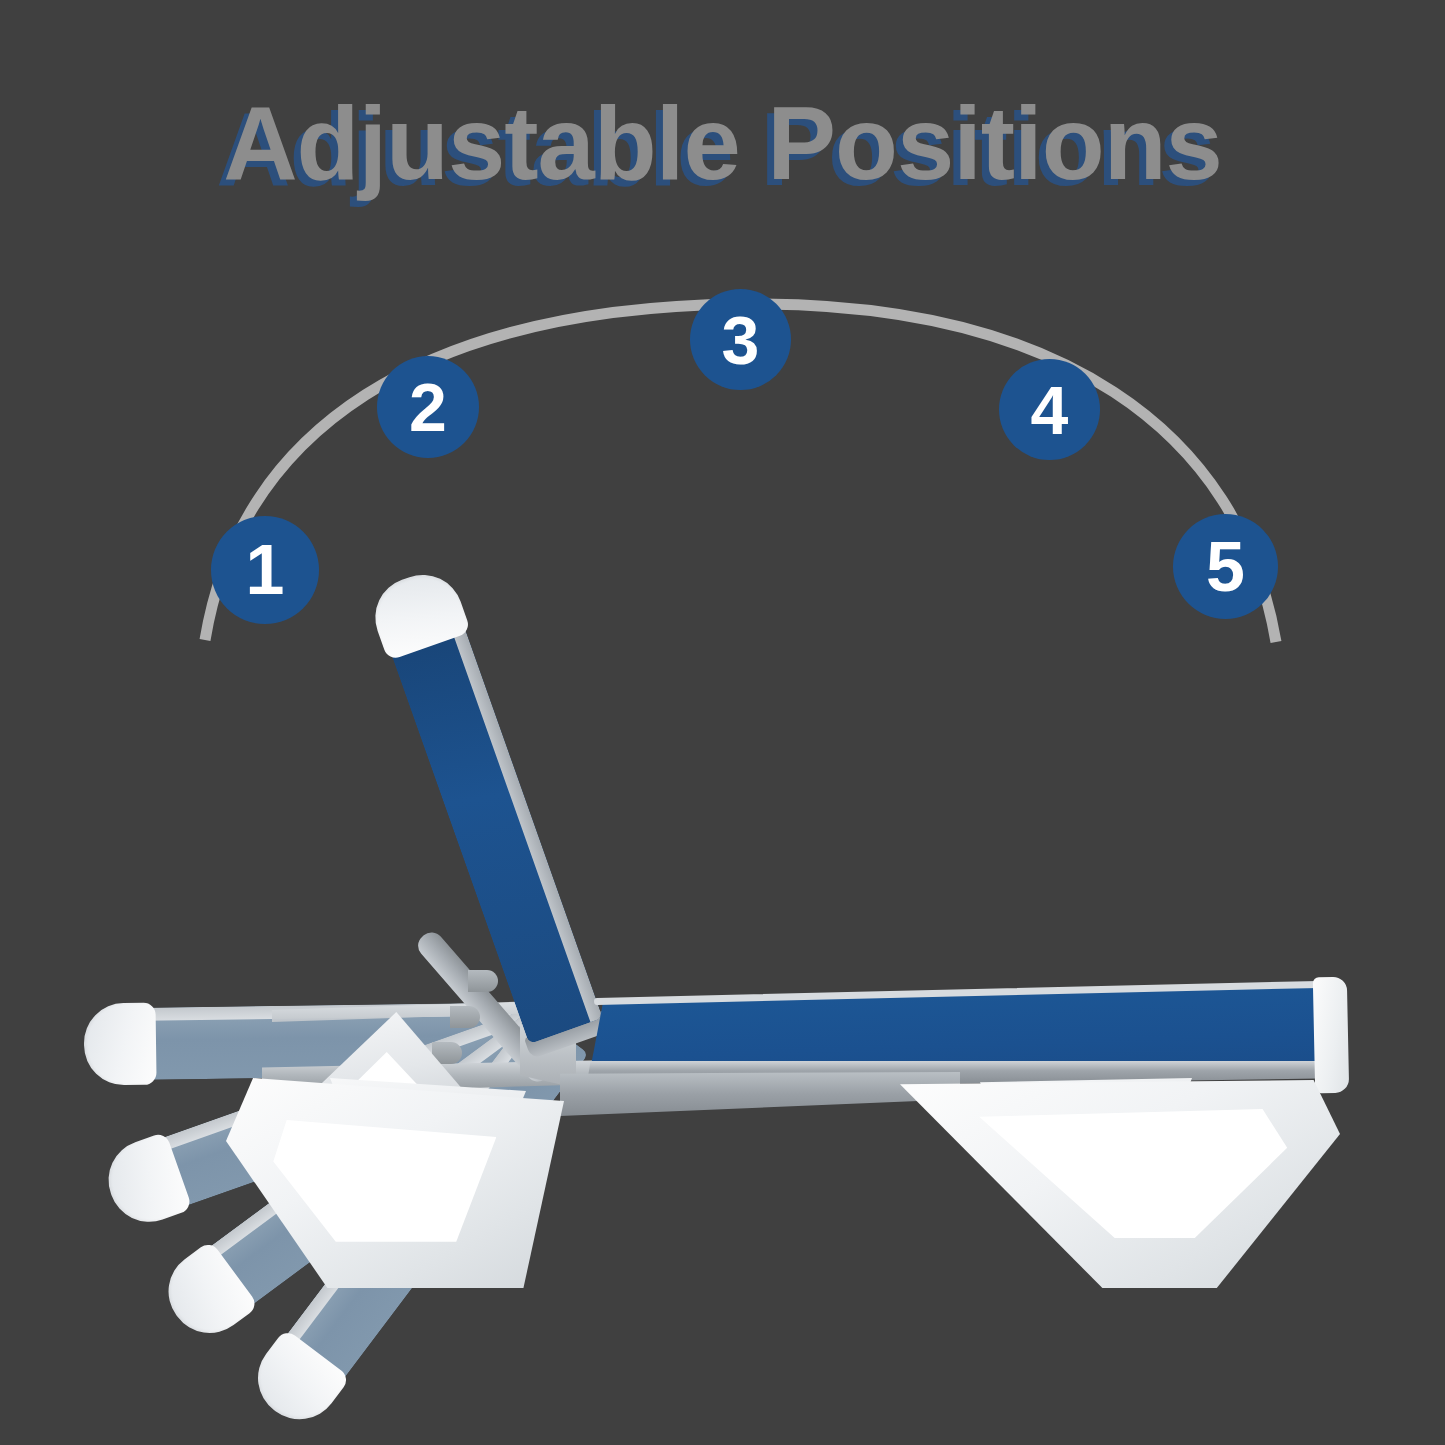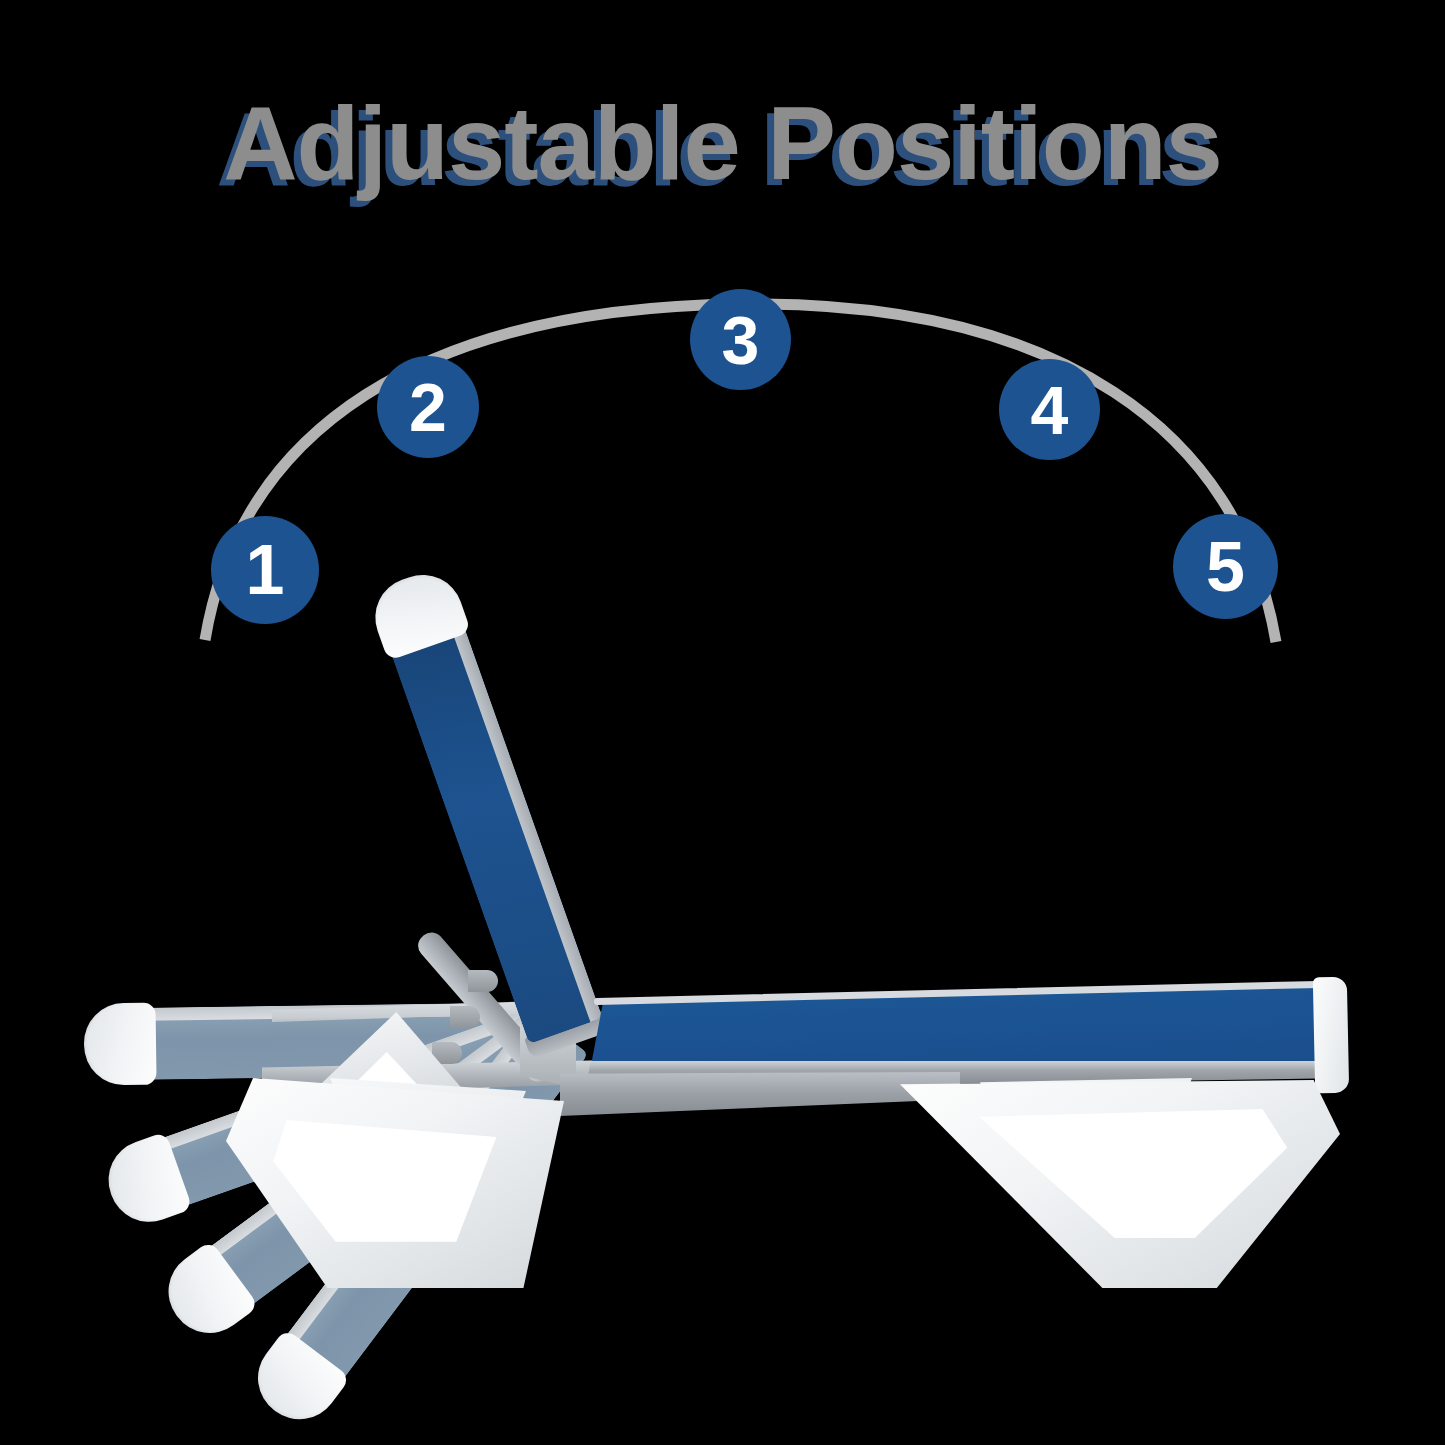--- a/index.html
+++ b/index.html
@@ -4,21 +4,21 @@
 <style>
   html, body {
     margin: 0;
     padding: 0;
     background: #ffffff;
   }
   #stage {
     position: relative;
     width: 1445px;
     height: 1445px;
-    background: #000000;
+    background: #404040;
     overflow: hidden;
     font-family: "Liberation Sans", sans-serif;
   }
 
   
   #title-block {
     position: absolute;
     left: 0;
     top: 86px;
     width: 1445px;

